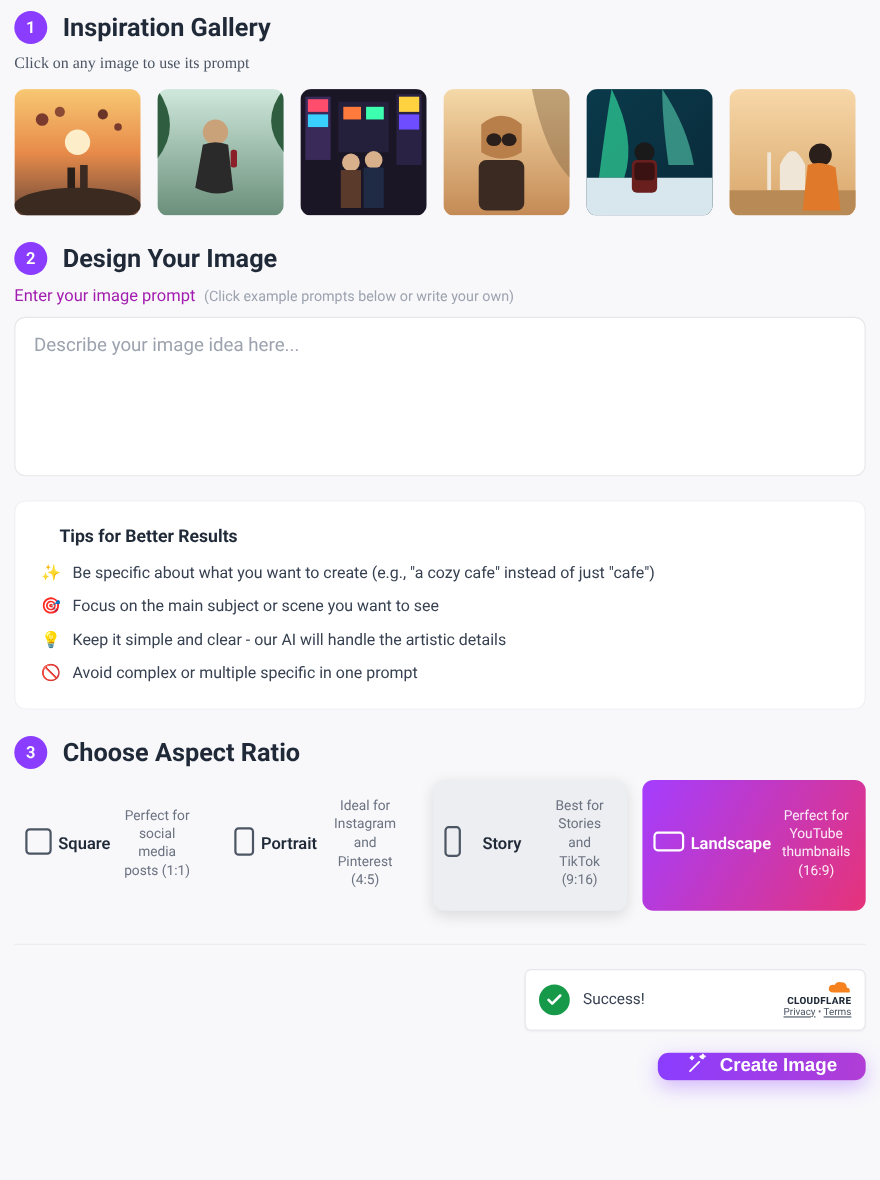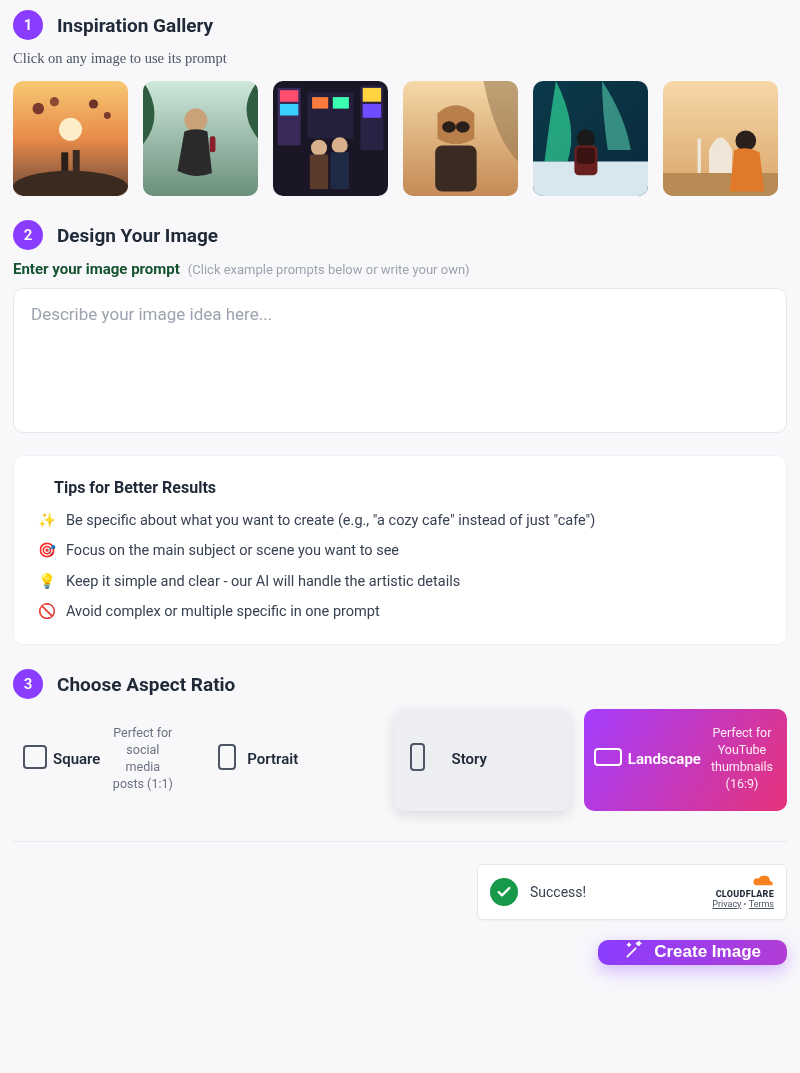--- a/index.html
+++ b/index.html
@@ -21,21 +21,21 @@
     width: 30px; height: 30px;
     border-radius: 50%;
     background: #8b3dff;
     color: #fff;
     display: flex; align-items: center; justify-content: center;
     font-weight: 600;
     font-size: 15px;
     flex-shrink: 0;
   }
   .section-title {
-    font-size: 19px;
+    font-size: 23px;
     font-weight: 700;
     color: #1f2937;
   }
   .section-sub {
     font-size: 14.5px;
     color: #4b5563;
     margin-bottom: 14px;
     font-family: Liberation Serif, serif;
   }
 
@@ -52,21 +52,21 @@
     flex-shrink: 0;
     position: relative;
   }
   .thumb { width: 100%; height: 100%; }
 
   
   .prompt-label-row {
     display: flex; align-items: baseline; gap: 8px;
     margin-bottom: 10px;
   }
-  .prompt-label { font-size: 15px; font-weight: 700; color: #14532d; }
+  .prompt-label { font-size: 15px; font-weight: 400; color: #a21caf; }
   .prompt-hint { font-size: 13px; color: #9ca3af; }
   .prompt-input {
     width: 100%;
     min-height: 145px;
     border: 1px solid #e5e7eb;
     border-radius: 10px;
     background: #fff;
     padding: 15px 17px;
     font-size: 17px;
     color: #a21caf;
@@ -331,26 +331,28 @@
           <div class="ratio-shape" style="width:24px;height:24px"></div>
         </div>
         <div class="ratio-name">Square</div>
         <div class="ratio-desc">Perfect for social media posts (1:1)</div>
       </div>
       <div class="ratio-card">
         <div class="ratio-icon">
           <div class="ratio-shape" style="width:18px;height:26px"></div>
         </div>
         <div class="ratio-name">Portrait</div>
+        <div class="ratio-desc">Ideal for Instagram and Pinterest (4:5)</div>
       </div>
       <div class="ratio-card hovered">
         <div class="ratio-icon">
           <div class="ratio-shape" style="width:15px;height:28px"></div>
         </div>
         <div class="ratio-name">Story</div>
+        <div class="ratio-desc">Best for Stories and TikTok (9:16)</div>
       </div>
       <div class="ratio-card selected">
         <div class="ratio-icon">
           <div class="ratio-shape" style="width:30px;height:18px"></div>
         </div>
         <div class="ratio-name">Landscape</div>
         <div class="ratio-desc">Perfect for YouTube thumbnails (16:9)</div>
       </div>
     </div>
 </div>

